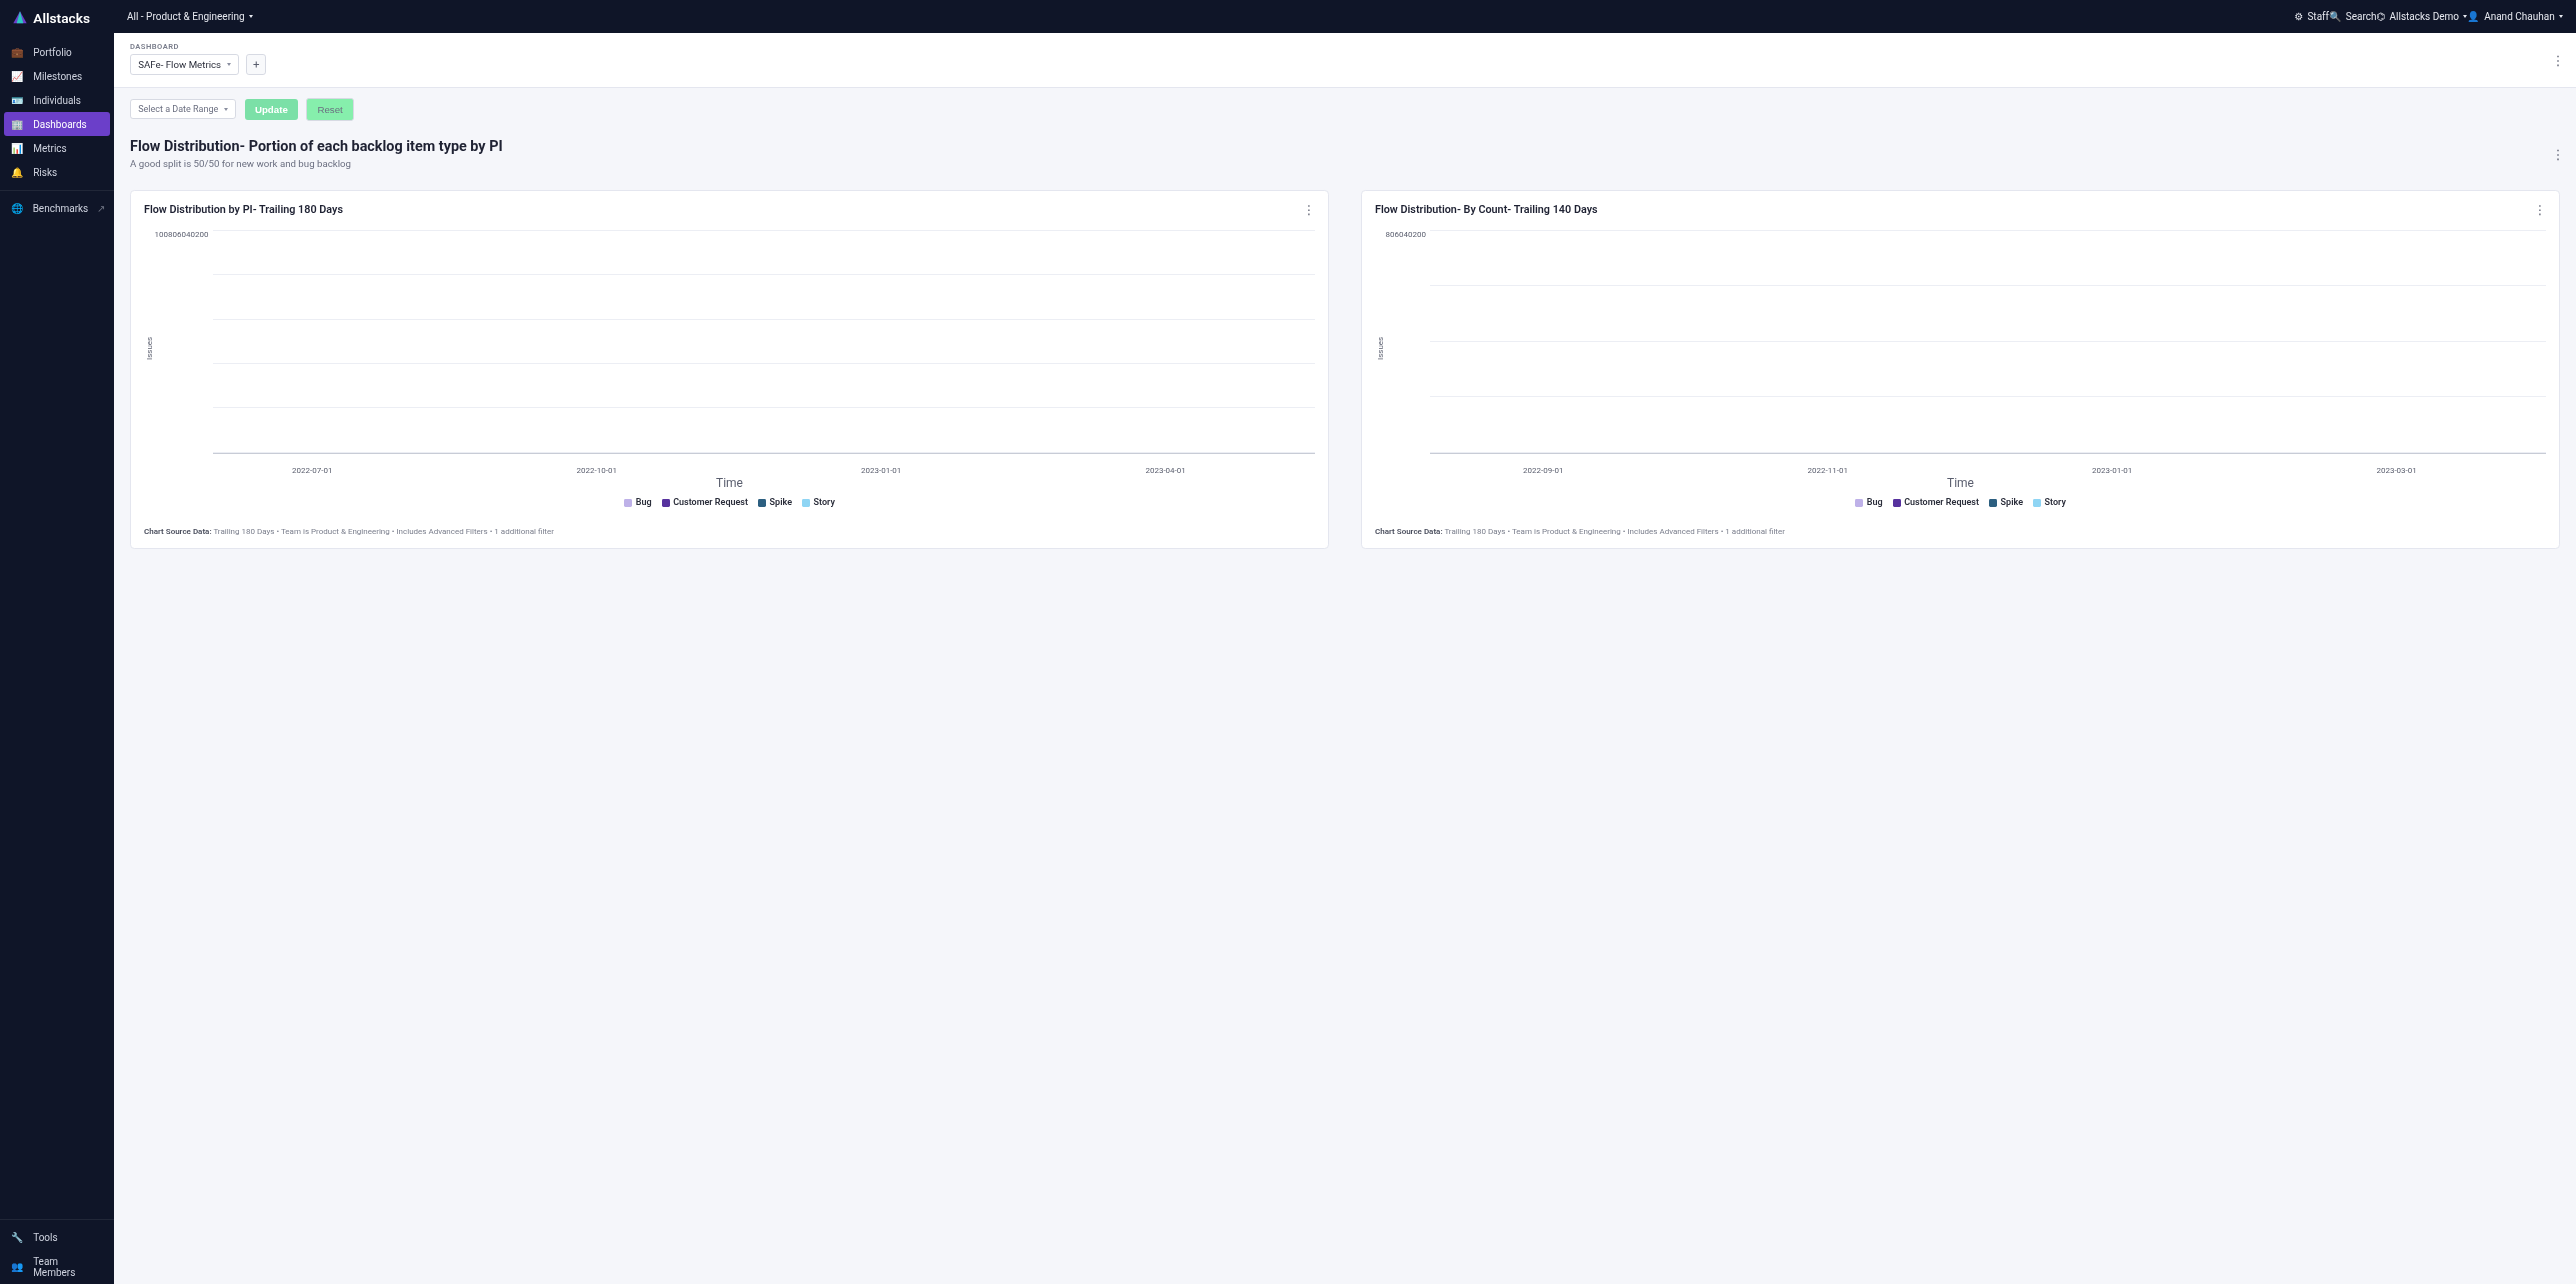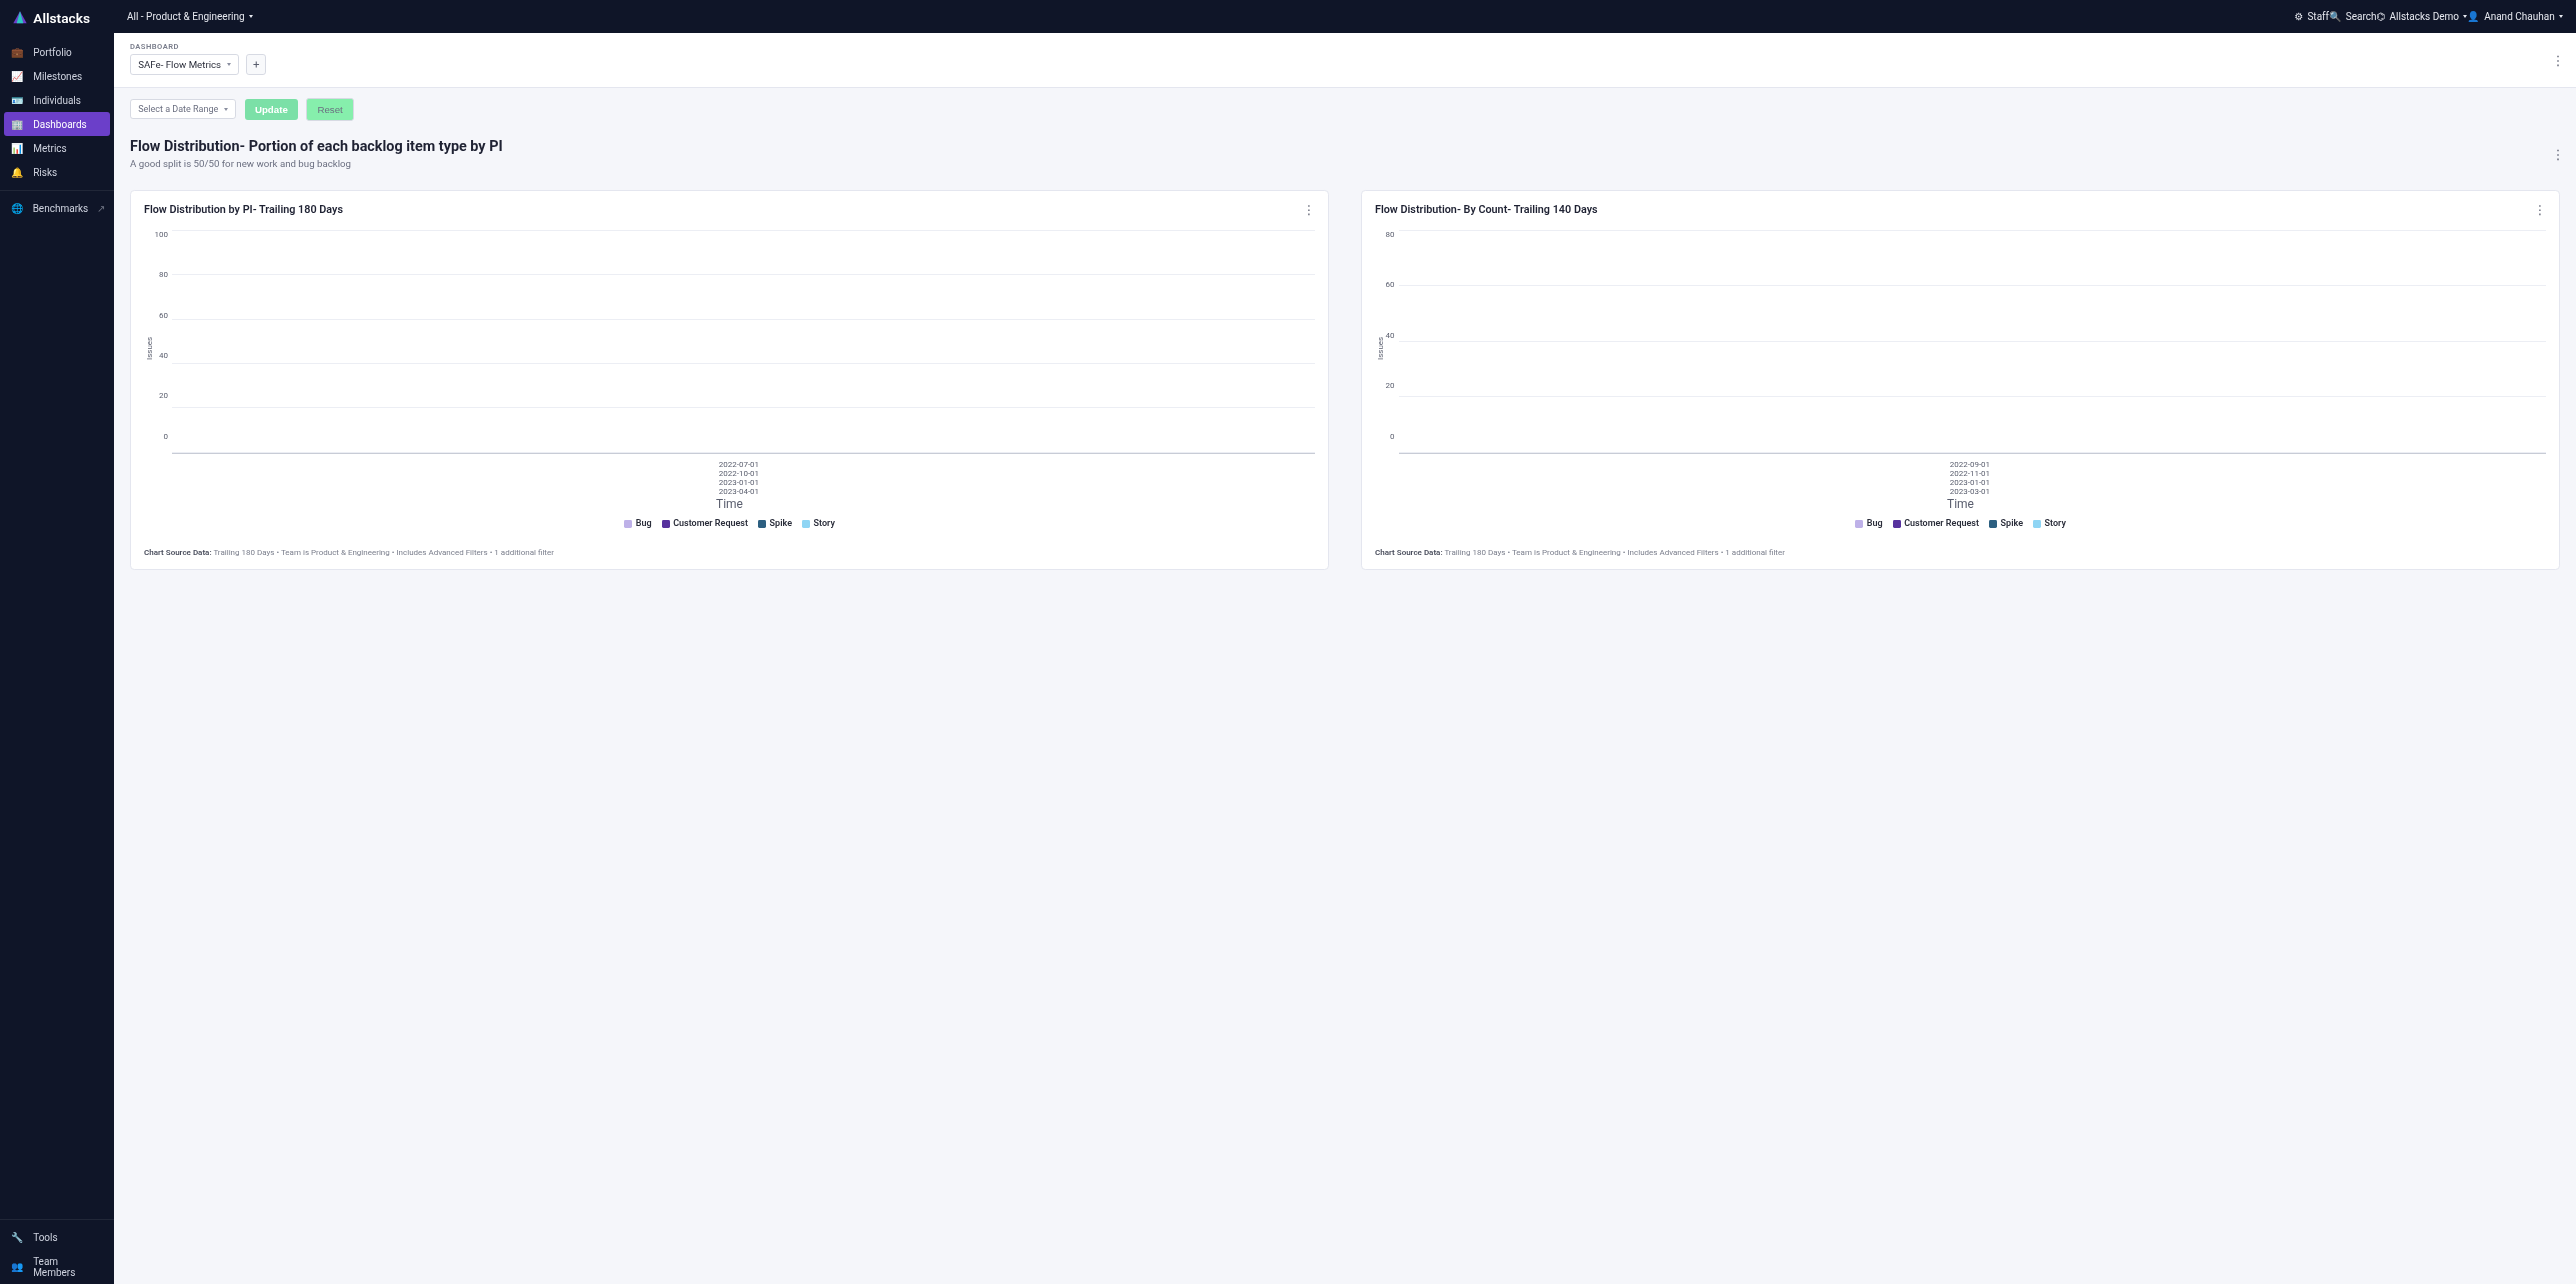--- a/index.html
+++ b/index.html
@@ -50,28 +50,28 @@
 .cards { display: flex; gap: 32px; padding: 0 16px; }
 .card { flex: 1; background: #fff; border: 0.7px solid #e4e6ef; border-radius: 4.3px; padding: 11.5px 13px; min-width: 0; }
 .card-head { display: flex; align-items: center; }
 .card-head h3 { font-size: 10.8px; font-weight: 600; color: #1f2233; }
 .card-head .kebab2 { margin-left: auto; font-size: 12.3px; color: #5a5e6e; cursor: pointer; }
 
 
 .chart-wrap { margin-top: 13px; }
 .chart { display: flex; height: 224px; }
 .yaxis-label { writing-mode: vertical-rl; transform: rotate(180deg); font-size: 8px; color: #5a5e6e; text-align: center; padding: 0 1.4px 13px 0; }
-.y-ticks { display: flex; flex-direction: column; justify-content: space-between; align-items: flex-end; font-size: 8px; color: #5a5e6e; padding-right: 4.3px; padding-bottom: 13px; }
+.y-ticks { display: flex; flex-direction: row; justify-content: space-between; font-size: 8px; color: #5a5e6e; padding-right: 4.3px; padding-bottom: 13px; }
 .plot { flex: 1; display: flex; align-items: flex-end; gap: 0; padding: 0 7.2px; border-bottom: 0.7px solid #c8ccd6; position: relative; }
 .grid { position: absolute; left: 0; right: 0; top: 0; bottom: 0; display: flex; flex-direction: column; justify-content: space-between; pointer-events: none; }
 .grid div { border-top: 0.7px solid #eceef4; height: 0; }
 .bar-col { flex: 1; display: flex; justify-content: center; align-items: flex-end; height: 100%; position: relative; }
 .bar { width: 62%; display: flex; flex-direction: column-reverse; }
 .seg { width: 100%; }
-.x-ticks { display: flex; padding-left: 26px; padding-right: 7.2px; margin-top: 6px; flex-direction: column; }
+.x-ticks { display: flex; padding-left: 26px; padding-right: 7.2px; margin-top: 12px; }
 .x-ticks .xt { flex: 1; text-align: center; font-size: 8px; color: #5a5e6e; }
 .xaxis-label { text-align: center; font-size: 12px; color: #5a5e6e; margin-top: 1.4px; }
 .legend { display: flex; justify-content: center; gap: 10px; margin-top: 7.2px; font-size: 9px; color: #2b2e3b; font-weight: 600; }
 .legend .sw { width: 8px; height: 8px; border-radius: 1.4px; display: inline-block; margin-right: 3.6px; vertical-align: middle; }
 .source { font-size: 8px; color: #7a7e8c; margin-top: 20px; }
 .source b { color: #4a4e5d; font-weight: 600; }
 </style>
 </head>
 <body>
 

